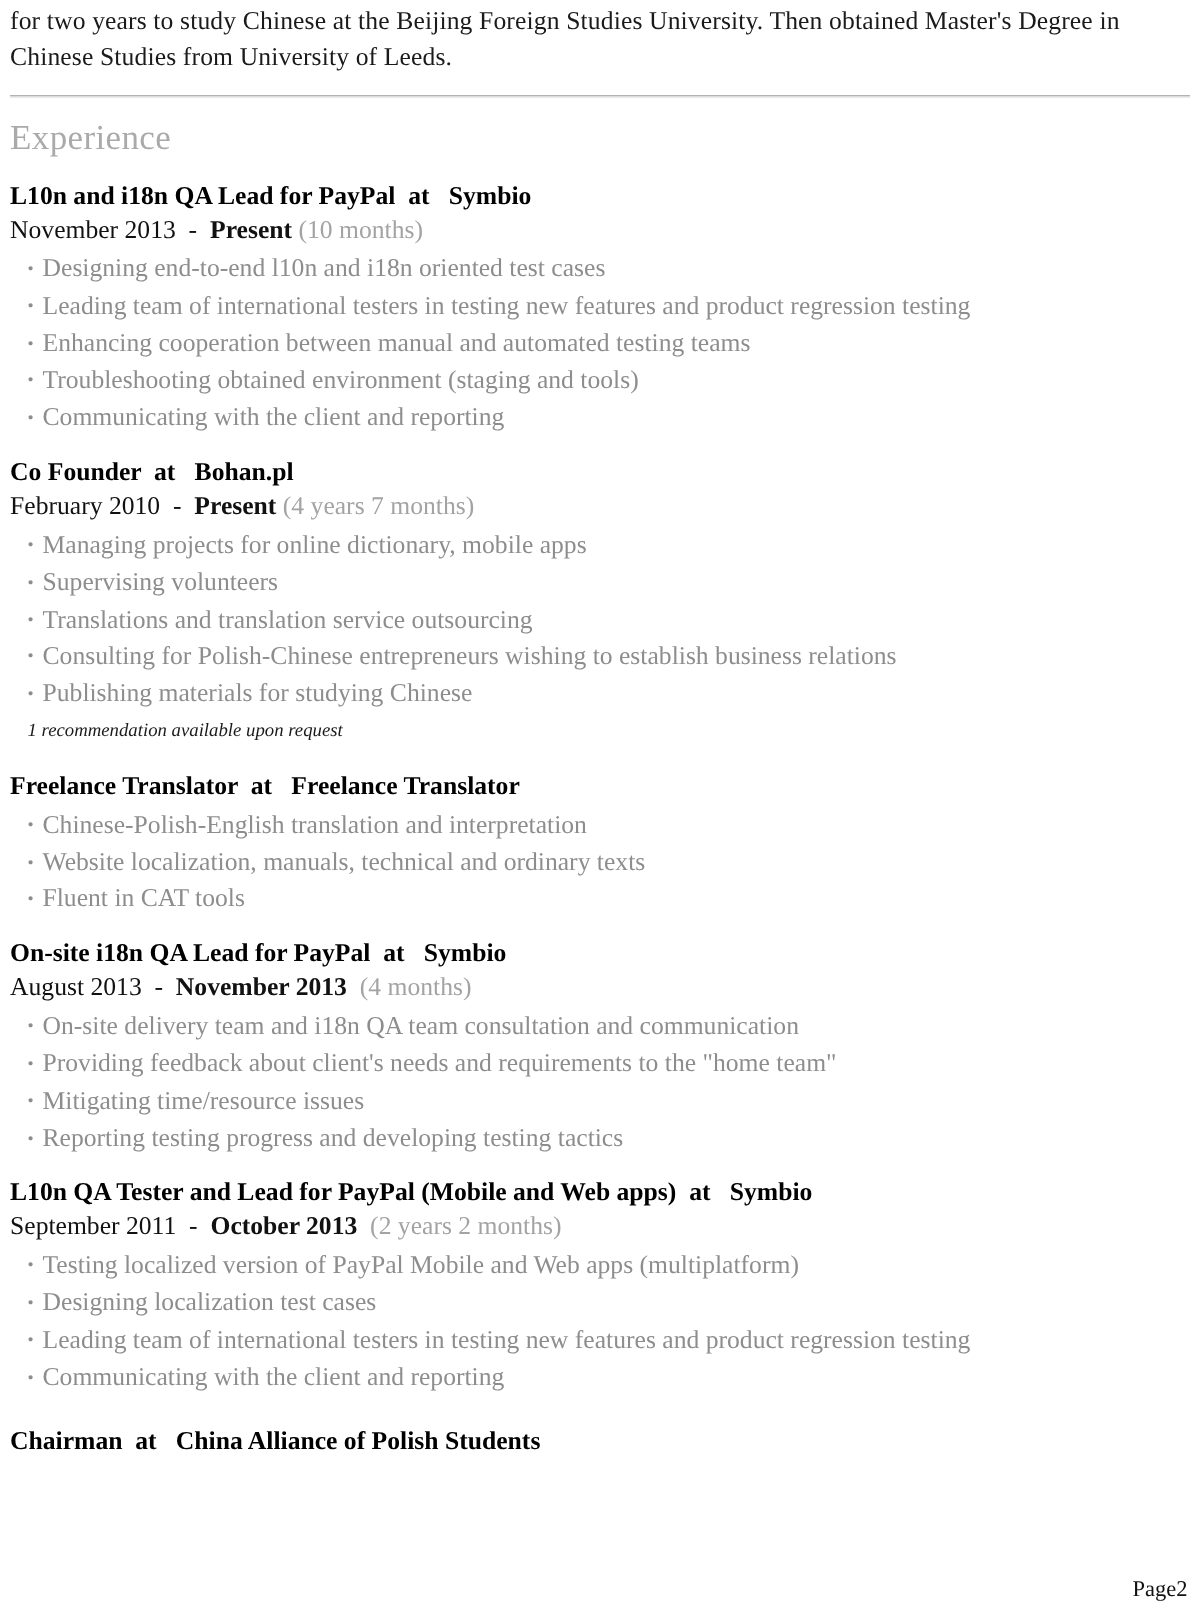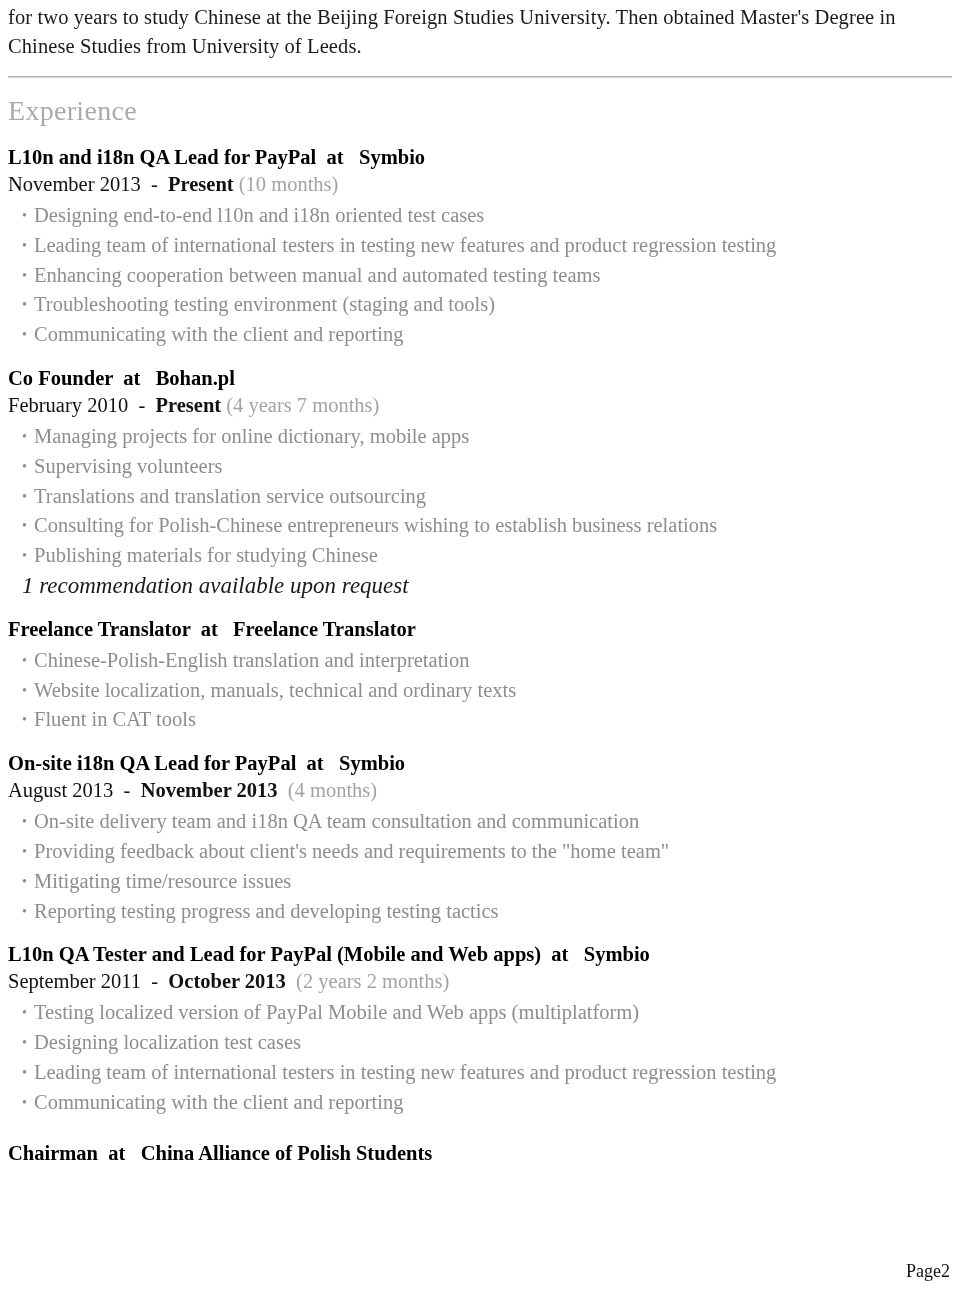--- a/index.html
+++ b/index.html
@@ -97,21 +97,21 @@
   ul.bullets li .bullet-dot {
     position: absolute;
     left: 14px;
     top: 0;
     font-size: 14px;
     line-height: 29.8px;
     color: #8d8d8d;
   }
 
   .recommendation {
-    font-size: 23px;
+    font-size: 15px;
     line-height: 29.8px;
     font-style: italic;
     color: #1a1a1a;
     margin: 0 0 0 14px;
     white-space: nowrap;
   }
 
   .spacer-sm { height: 13px; }
   .spacer-md { height: 20px; }
 
@@ -137,21 +137,21 @@
   <h2 class="section-heading">Experience</h2>
 
   <div id="jobs-container">
       <div class="job">
         <div class="job-title">L10n and i18n QA Lead for PayPal  at   Symbio</div>
         <div class="job-dates"><span>November 2013  -  </span><span class="date-strong">Present</span><span class="duration"> (10 months)</span></div>
         <ul class="bullets">
           <li><span class="bullet-dot">•</span><span>Designing end-to-end l10n and i18n oriented test cases</span></li>
           <li><span class="bullet-dot">•</span><span>Leading team of international testers in testing new features and product regression testing</span></li>
           <li><span class="bullet-dot">•</span><span>Enhancing cooperation between manual and automated testing teams</span></li>
-          <li><span class="bullet-dot">•</span><span>Troubleshooting testing environment (staging and tools)</span></li>
+          <li><span class="bullet-dot">•</span><span>Troubleshooting obtained environment (staging and tools)</span></li>
           <li><span class="bullet-dot">•</span><span>Communicating with the client and reporting</span></li>
         </ul>
       </div>
       <div class="spacer-sm"></div>
       <div class="job">
         <div class="job-title">Co Founder  at   Bohan.pl</div>
         <div class="job-dates"><span>February 2010  -  </span><span class="date-strong">Present</span><span class="duration"> (4 years 7 months)</span></div>
         <ul class="bullets">
           <li><span class="bullet-dot">•</span><span>Managing projects for online dictionary, mobile apps</span></li>
           <li><span class="bullet-dot">•</span><span>Supervising volunteers</span></li>

